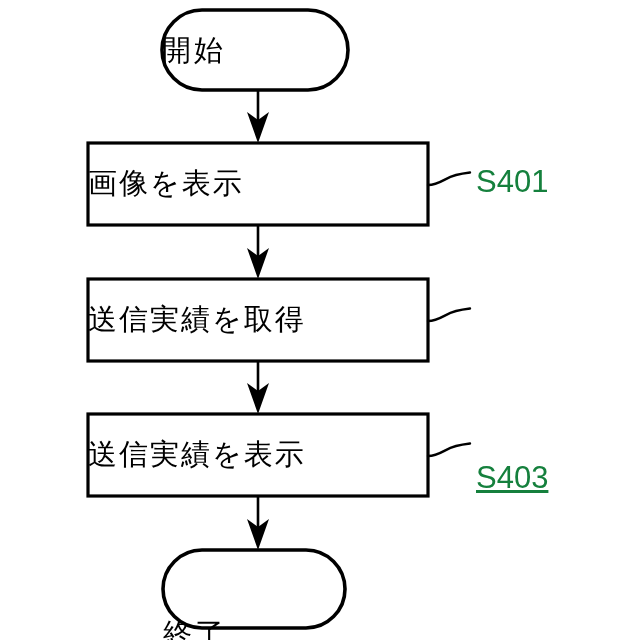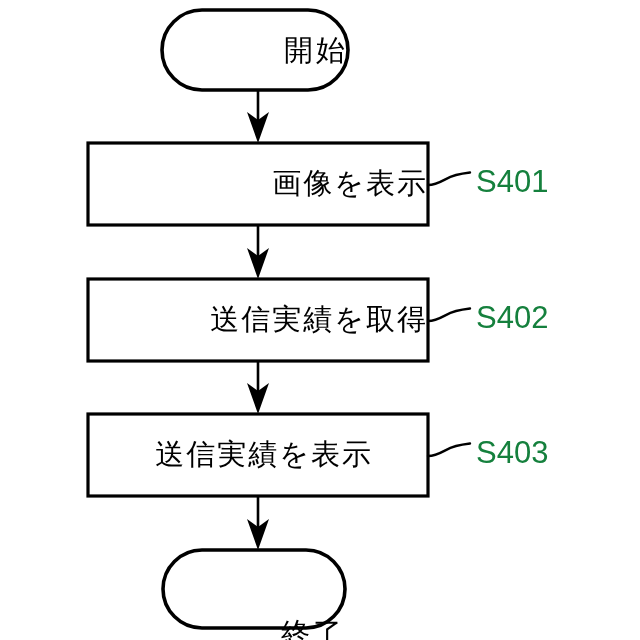--- a/index.html
+++ b/index.html
@@ -48,21 +48,21 @@
     stroke: none;
   }
   .leader-line {
     stroke: #000000;
     stroke-width: 2.4;
     fill: none;
     stroke-linecap: round;
   }
   .node-text {
     position: absolute;
-    text-align: right;
+    text-align: left;
     font-family: "DejaVu Sans", "Liberation Sans", sans-serif;
     font-weight: 400;
     color: #000000;
     white-space: nowrap;
     user-select: none;
   }
   .process-label {
     font-size: 29px;
     letter-spacing: 2px;
     line-height: 1;
@@ -121,17 +121,16 @@
   <div class="node-text process-label" style="left:88px; top:305px; width:340px;">送信実績を取得</div>
 
   <div class="node-text process-label" style="left:88px; top:169px; width:340px;">画像を表示</div>
 
   <div class="node-text process-label" style="left:88px; top:440px; width:285px;">送信実績を表示</div>
 
   <div class="node-text terminator-label" style="left:163px; top:575px; width:182px;margin-top:44px;">終了</div>
 
   <div class="step-ref" style="left:476px; top:164px;">S401</div>
 
-  <div class="step-ref" style="left:476px; top:300px;">S402</div>
 
-  <div class="step-ref" style="left:476px; top:435px;">S403</div>
+  <div class="step-ref" style="left:476px; top:460px;text-decoration:underline;">S403</div>
 
 </div>
 
 </body></html>

